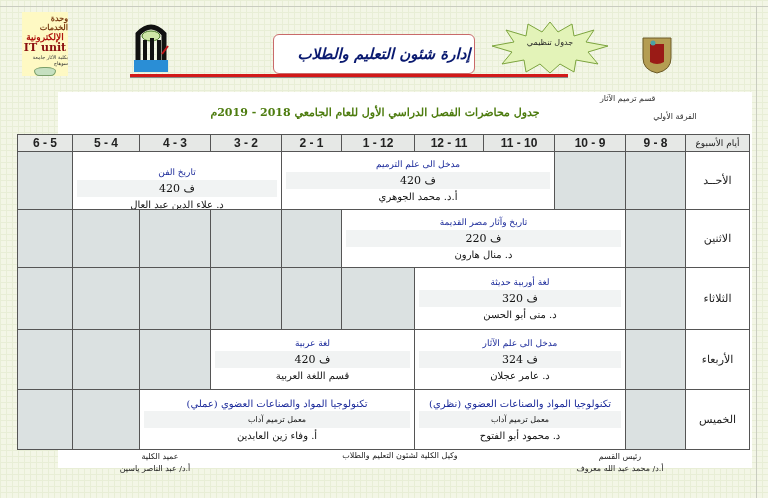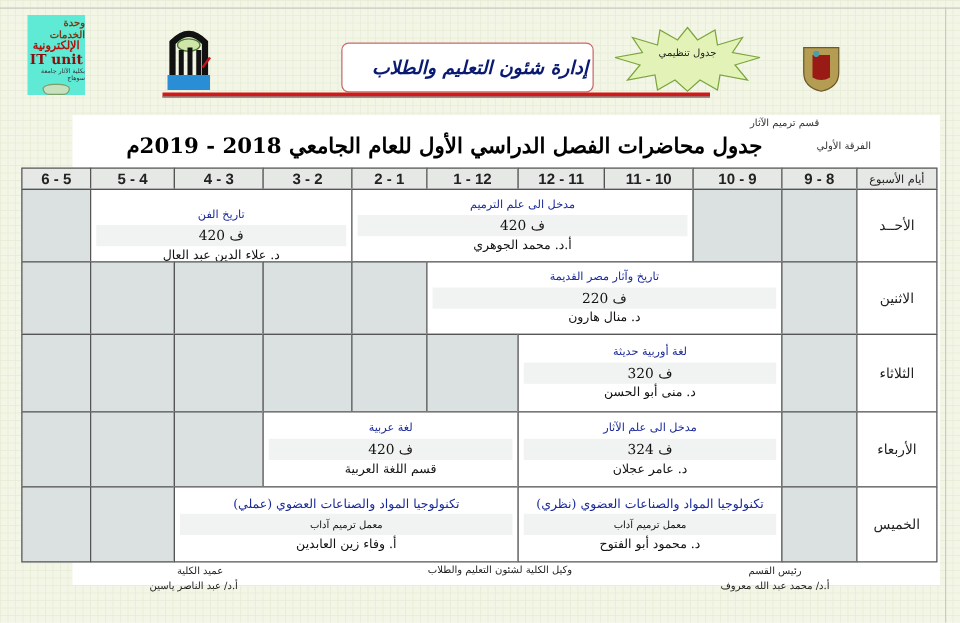--- a/index.html
+++ b/index.html
@@ -8,39 +8,39 @@
     background-image:
       linear-gradient(#e8eed6 1px, transparent 1px),
       linear-gradient(90deg,#e8eed6 1px, transparent 1px);
     background-size:6px 6px;
     font-family:"DejaVu Sans",sans-serif;}
   .topline{position:absolute;left:0;top:6px;width:768px;height:1px;background:#c9ccc0;}
   .rightline{position:absolute;left:756px;top:6px;width:1px;height:492px;background:#c9ccc0;}
   .panel{position:absolute;left:58px;top:92px;width:694px;height:376px;background:#fff;}
 
   
-  .logo-it{position:absolute;left:22px;top:12px;width:46px;height:64px;background:#5eead4;
+  .logo-it{position:absolute;left:22px;top:12px;width:46px;height:64px;background:#fef9c3;
     display:flex;flex-direction:column;align-items:center;justify-content:flex-start;overflow:hidden;}
   .logo-it .l1{font-family:"DejaVu Serif",serif;font-size:8px;color:#7a3b12;font-weight:bold;line-height:9px;direction:rtl;margin-top:2px;}
   .logo-it .l2{font-family:"DejaVu Serif",serif;font-size:9px;color:#b0150f;font-weight:bold;line-height:10px;direction:rtl;}
   .logo-it .l3{font-family:"DejaVu Serif",serif;font-size:11px;color:#8a1010;font-weight:bold;line-height:12px;}
   .logo-it .l4{font-size:5px;color:#333;line-height:6px;direction:rtl;}
   .logo-it .photo{width:20px;height:14px;border-radius:50% 50% 6px 6px;background:#c6e0c0;border:1px solid #7ba06a;margin-top:1px;}
   .logo-kulliya{position:absolute;left:130px;top:20px;width:42px;height:54px;}
   .title-box{position:absolute;left:273px;top:34px;width:180px;height:38px;border:1px solid #c96a6a;border-radius:6px;background:#fff;
     display:flex;align-items:center;justify-content:center;padding-left:20px;}
   .title-box span{font-family:"DejaVu Serif",serif;font-weight:bold;font-size:15px;color:#0a1a70;direction:rtl;font-style:italic;}
   .redline{position:absolute;left:130px;top:74px;width:438px;height:3px;background:#d21919;border-bottom:1px solid #8a8a8a;}
   .star{position:absolute;left:490px;top:20px;width:120px;height:54px;}
   .star-label{position:absolute;left:490px;top:38px;width:120px;text-align:center;font-size:8px;color:#222;direction:rtl;}
   .logo-uni{position:absolute;left:640px;top:34px;width:34px;height:40px;}
 
   .dept{position:absolute;top:94px;left:600px;width:110px;text-align:left;font-family:"DejaVu Serif",serif;font-size:8px;color:#333;direction:rtl;}
   .year{position:absolute;top:112px;left:620px;width:110px;text-align:center;font-family:"DejaVu Serif",serif;font-size:8px;color:#333;direction:rtl;}
-  .main-title{position:absolute;top:106px;left:140px;width:470px;text-align:center;font-family:"DejaVu Serif",serif;font-weight:bold;font-size:17px;color:#000000;direction:rtl;white-space:nowrap;}
+  .main-title{position:absolute;top:106px;left:140px;width:470px;text-align:center;font-family:"DejaVu Serif",serif;font-weight:bold;font-size:11px;color:#4d7c0f;direction:rtl;white-space:nowrap;}
 
   
   .grid{position:absolute;left:18px;top:135px;width:732px;height:315px;}
   .cell{position:absolute;box-sizing:border-box;border:1px solid #555;margin-left:-1px;margin-top:-1px;}
   .hdr{background:#e6e8e6;display:flex;align-items:center;justify-content:center;font-family:"Liberation Sans",sans-serif;font-weight:bold;font-size:12px;color:#222;}
   .hdr.days{font-family:"DejaVu Serif",serif;font-weight:normal;font-size:9px;direction:rtl;}
   .day{background:#fff;display:flex;align-items:center;justify-content:center;font-family:"DejaVu Serif",serif;font-size:11px;color:#222;direction:rtl;}
   .empty{background:#dbe1e1;}
   .course{background:#fff;display:flex;flex-direction:column;align-items:stretch;justify-content:center;padding:0 4px;}
   .course .name{text-align:center;font-family:"DejaVu Serif",serif;font-size:9px;color:#1b2a9a;direction:rtl;line-height:15px;white-space:nowrap;}

